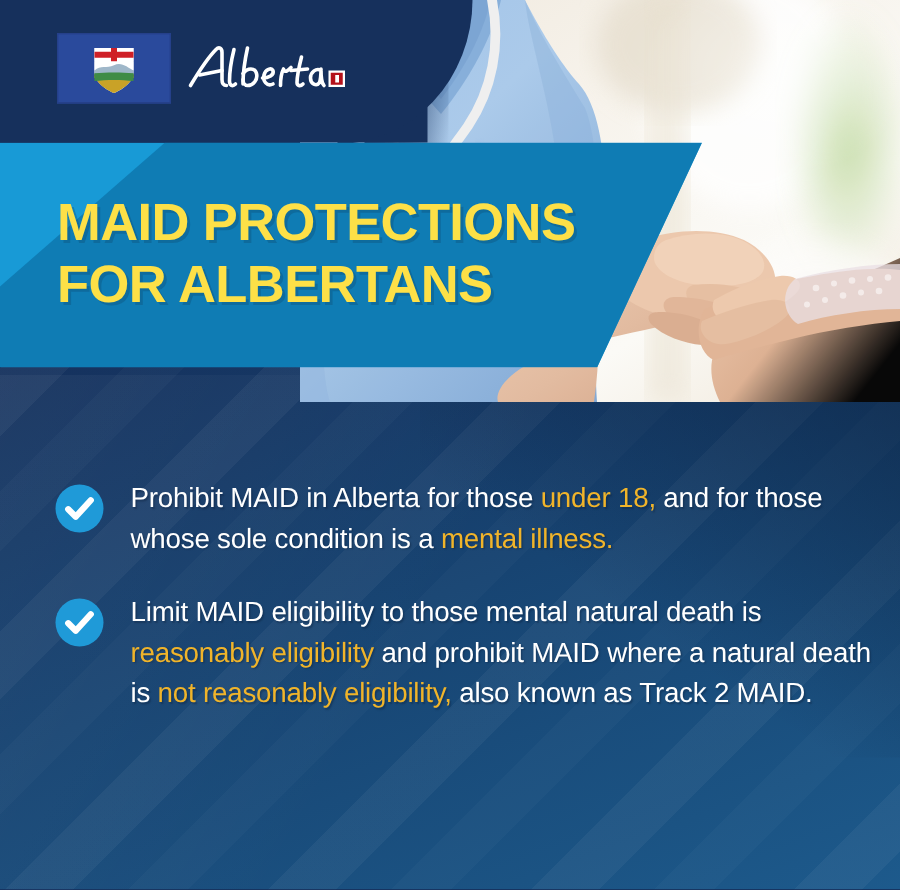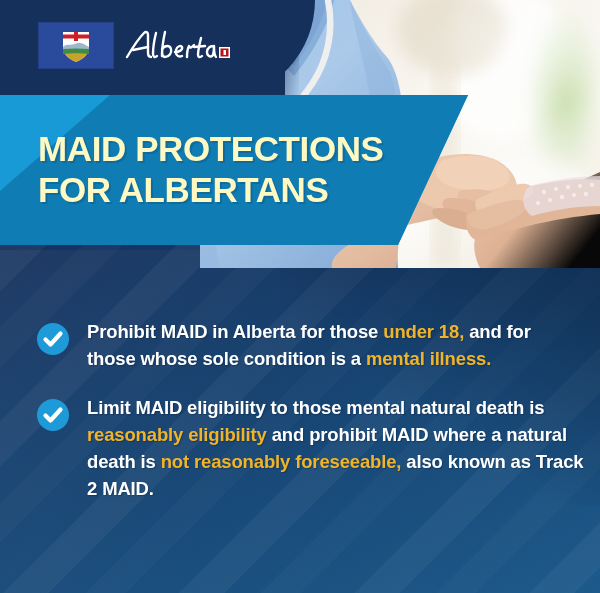--- a/index.html
+++ b/index.html
@@ -88,21 +88,21 @@
     background:#189ad6;
     clip-path:polygon(0 0, 468px 0, 398px 150px, 0 150px);
   }
   .banner-dark {
     position:absolute; left:0; top:0; width:468px; height:150px;
     background:#0f7cb4;
     clip-path:polygon(110px 0, 468px 0, 398px 150px, 0 150px, 0 96px);
   }
   .banner-title {
     position:absolute; left:38px; top:33px; width:400px;
-    color:#fef9c3;
+    color:#fde047;
     font-family:"Liberation Sans", sans-serif;
     font-weight:bold;
     font-size:35px;
     line-height:41px;
     letter-spacing:-0.4px;
     text-shadow:2px 2px 0 rgba(12,70,106,0.30);
     white-space:pre-line;
   }
 
   
@@ -118,21 +118,21 @@
   .bullet-icon {
     flex:0 0 auto;
     width:34px; height:34px;
     margin-right:17px;
     margin-top:4px;
   }
   .bullet-icon svg { display:block; width:34px; height:34px; }
   .bullet-text {
     color:#ffffff;
     font-family:"Liberation Sans", sans-serif;
-    font-weight:bold;
+    font-weight:normal;
     font-size:18.5px;
     line-height:27px;
     letter-spacing:-0.15px;
     text-shadow:1px 1px 1px rgba(8,26,52,0.35);
   }
   .bullet-text .hl { color:#f0b42a; }
 </style>
 </head>
 <body>
 
@@ -325,18 +325,18 @@
       <span class="bullet-text"><span>Prohibit MAID in Alberta for those </span><span class="hl">under 18,</span><span> and for those whose sole condition is a </span><span class="hl">mental illness.</span></span>
     </div>
 
     <div class="bullet">
       <span class="bullet-icon">
         <svg viewBox="0 0 34 34">
           <circle cx="17" cy="17" r="16" fill="#1f9ad8"></circle>
           <path d="M9.5,17.5 L14.5,22.5 L24.5,11.5" stroke="#ffffff" stroke-width="4.2" fill="none" stroke-linecap="round" stroke-linejoin="round"></path>
         </svg>
       </span>
-      <span class="bullet-text"><span>Limit MAID eligibility to those mental natural death is </span><span class="hl">reasonably eligibility</span><span> and prohibit MAID where a natural death is </span><span class="hl">not reasonably foreseeable,</span><span> also known as Track 2 MAID.</span></span>
+      <span class="bullet-text"><span>Limit MAID eligibility to those mental natural death is </span><span class="hl">reasonably eligibility</span><span> and prohibit MAID where a natural death is </span><span class="hl">not reasonably eligibility,</span><span> also known as Track 2 MAID.</span></span>
     </div>
 
   </div>
 
 </div>
 
 </body></html>

